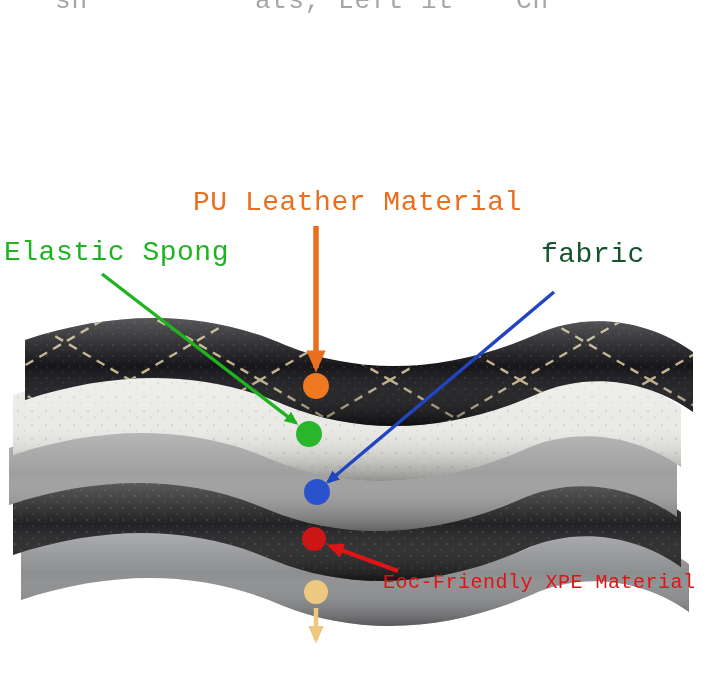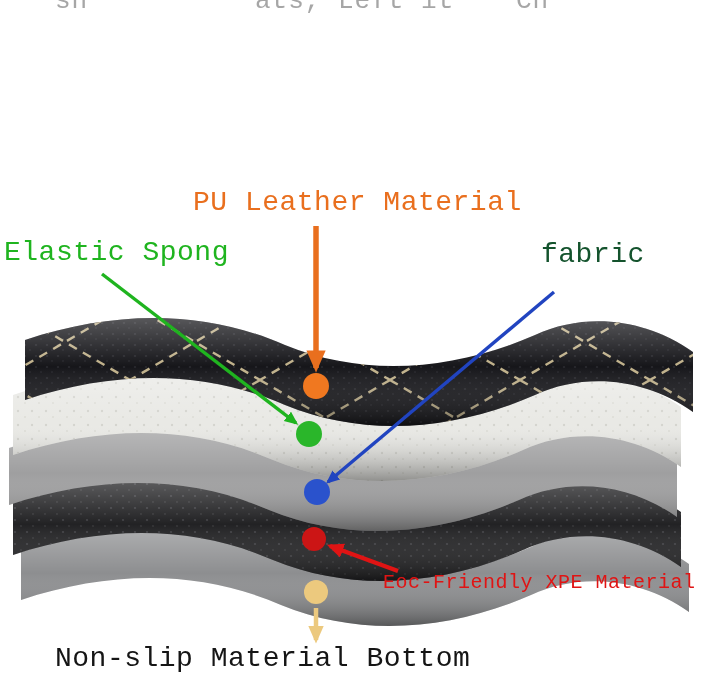--- a/index.html
+++ b/index.html
@@ -146,15 +146,14 @@
     <circle cx="309" cy="434" r="13" fill="#2ab62a"></circle>
     <circle cx="317" cy="492" r="13" fill="#2a52cc"></circle>
     <circle cx="314" cy="539" r="12" fill="#cc1515"></circle>
     <circle cx="316" cy="592" r="12" fill="#ecc97e"></circle>
   </svg>
 
   <div class="label label-elastic" style="color: rgb(31, 180, 31);">Elastic Spong</div>
   <div class="label label-pu" style="color: rgb(233, 111, 30);">PU Leather Material</div>
   <div class="label label-fabric" style="color: #14532d;">fabric</div>
   <div class="label label-xpe" style="color: rgb(224, 20, 20);">Eoc-Friendly XPE Material</div>
-  <div class="label label-nonslip" style="color: rgb(21, 21, 21);">Non-slip Material Bottom</div>
 
 </div>
 
 </body></html>

